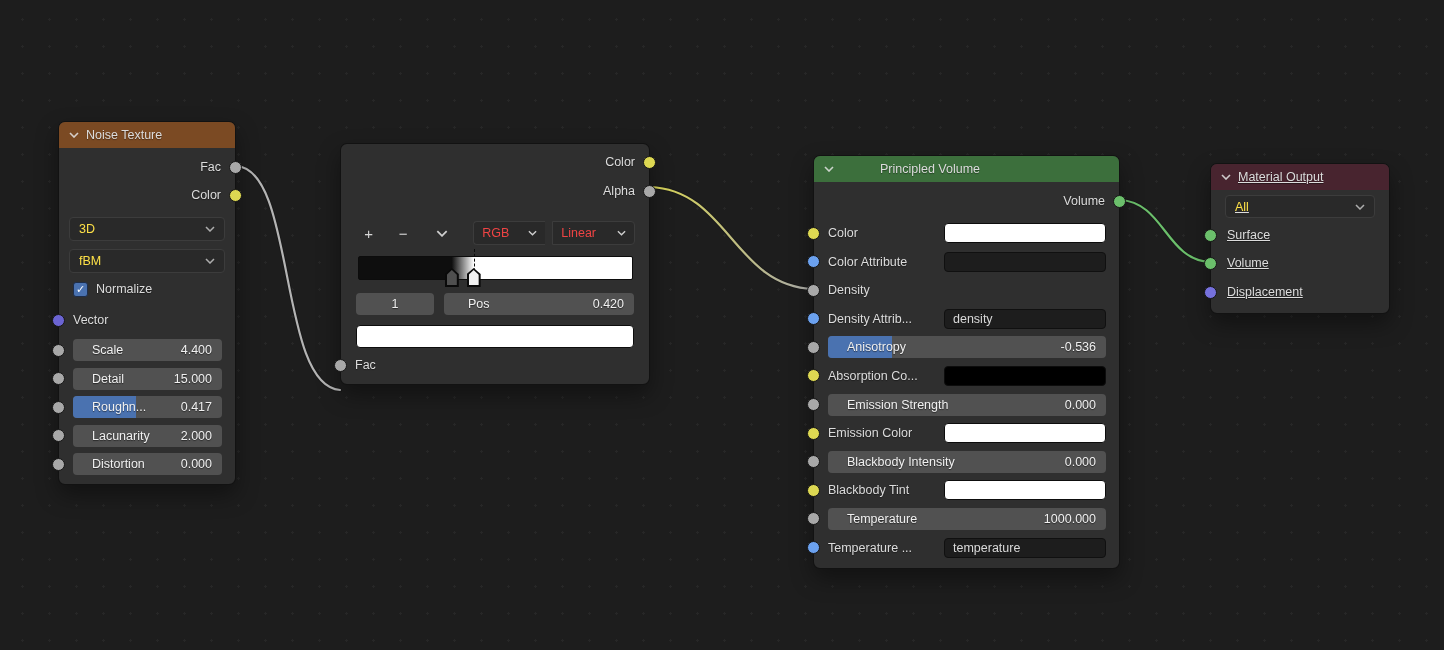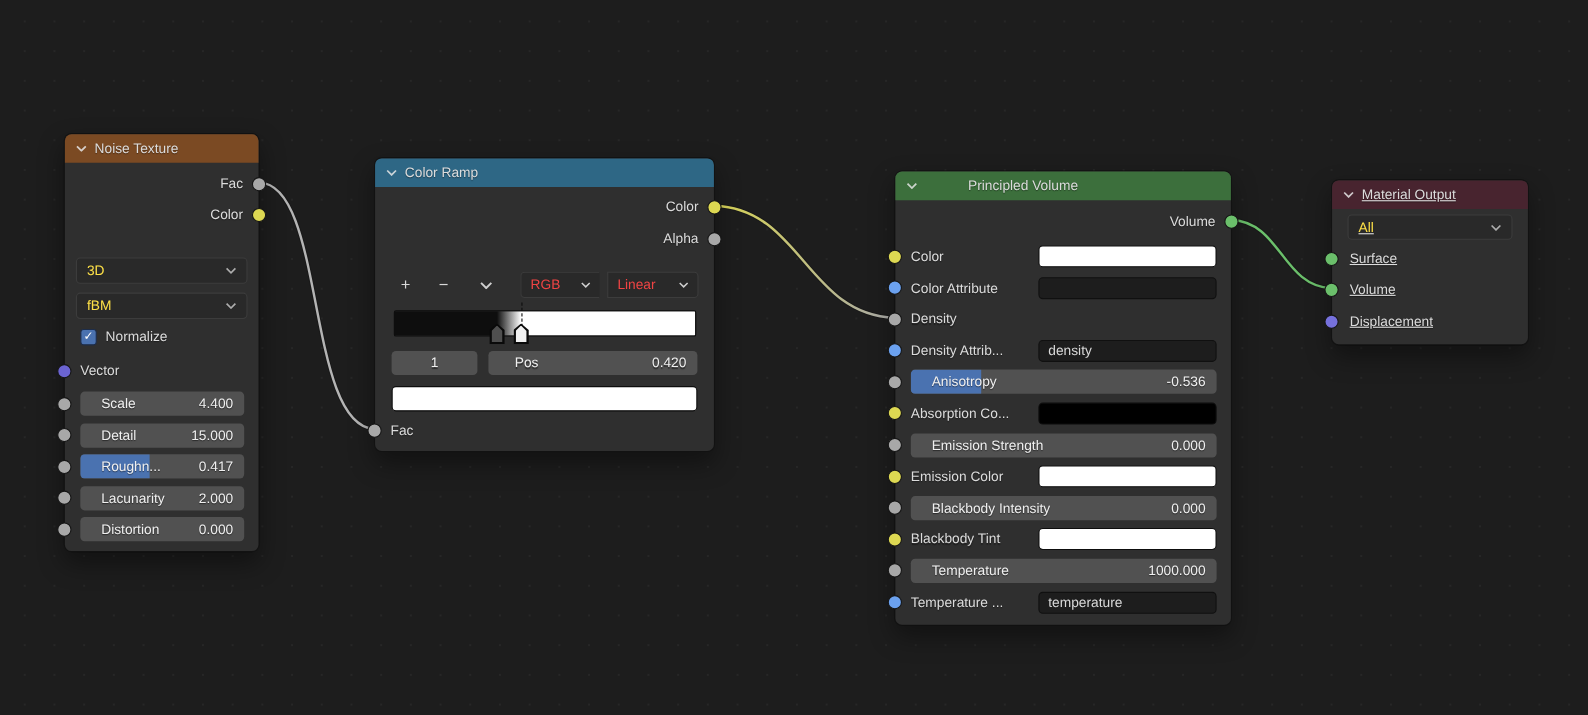--- a/index.html
+++ b/index.html
@@ -155,21 +155,21 @@
     <span class="lbl">Noise Texture</span>
   </div>
   <div class="row out" style="margin-top:9px">
     <span class="lbl">Fac</span>
     <span class="socket right sock-gray"></span>
   </div>
   <div class="row out" style="margin-top:8px">
     <span class="lbl">Color</span>
     <span class="socket right sock-yellow"></span>
   </div>
-  <div class="row" style="margin-top:29px; height:24px;">
+  <div class="row" style="margin-top:12px; height:24px;">
     <div class="dropdown" style="margin:0 10px;">
       <span>3D</span>
       <svg class="chev" width="10" height="6" viewBox="0 0 10 6">
           <path d="M1 1l4 4 4-4" stroke="#cfcfcf" stroke-width="1.5" fill="none"></path>
         </svg>
     </div>
   </div>
   <div class="row" style="margin-top:8px; height:24px;">
     <div class="dropdown" style="margin:0 10px;">
       <span>fBM</span>
@@ -218,26 +218,20 @@
   <div class="row" style="margin-top:6.6px">
     <span class="socket left sock-gray"></span>
     <div class="slider">
       <span class="lbl">Distortion</span>
       <span class="val">0.000</span>
     </div>
   </div>
 </div>
 
 <div class="node" style="left:340px; top:143px; width:310px;">
-  <div class="node-header hdr-ramp">
-    <svg class="chev" width="10" height="6" viewBox="0 0 10 6">
-        <path d="M1 1l4 4 4-4" stroke="#e6e6e6" stroke-width="1.6" fill="none"></path>
-      </svg>
-    <span class="lbl">Color Ramp</span>
-  </div>
   <div class="row out" style="margin-top:8px">
     <span class="lbl">Color</span>
     <span class="socket right sock-yellow"></span>
   </div>
   <div class="row out" style="margin-top:9px">
     <span class="lbl">Alpha</span>
     <span class="socket right sock-gray"></span>
   </div>
   <div class="row tools" style="margin-top:20px">
     <span class="tool-btn">+</span>

